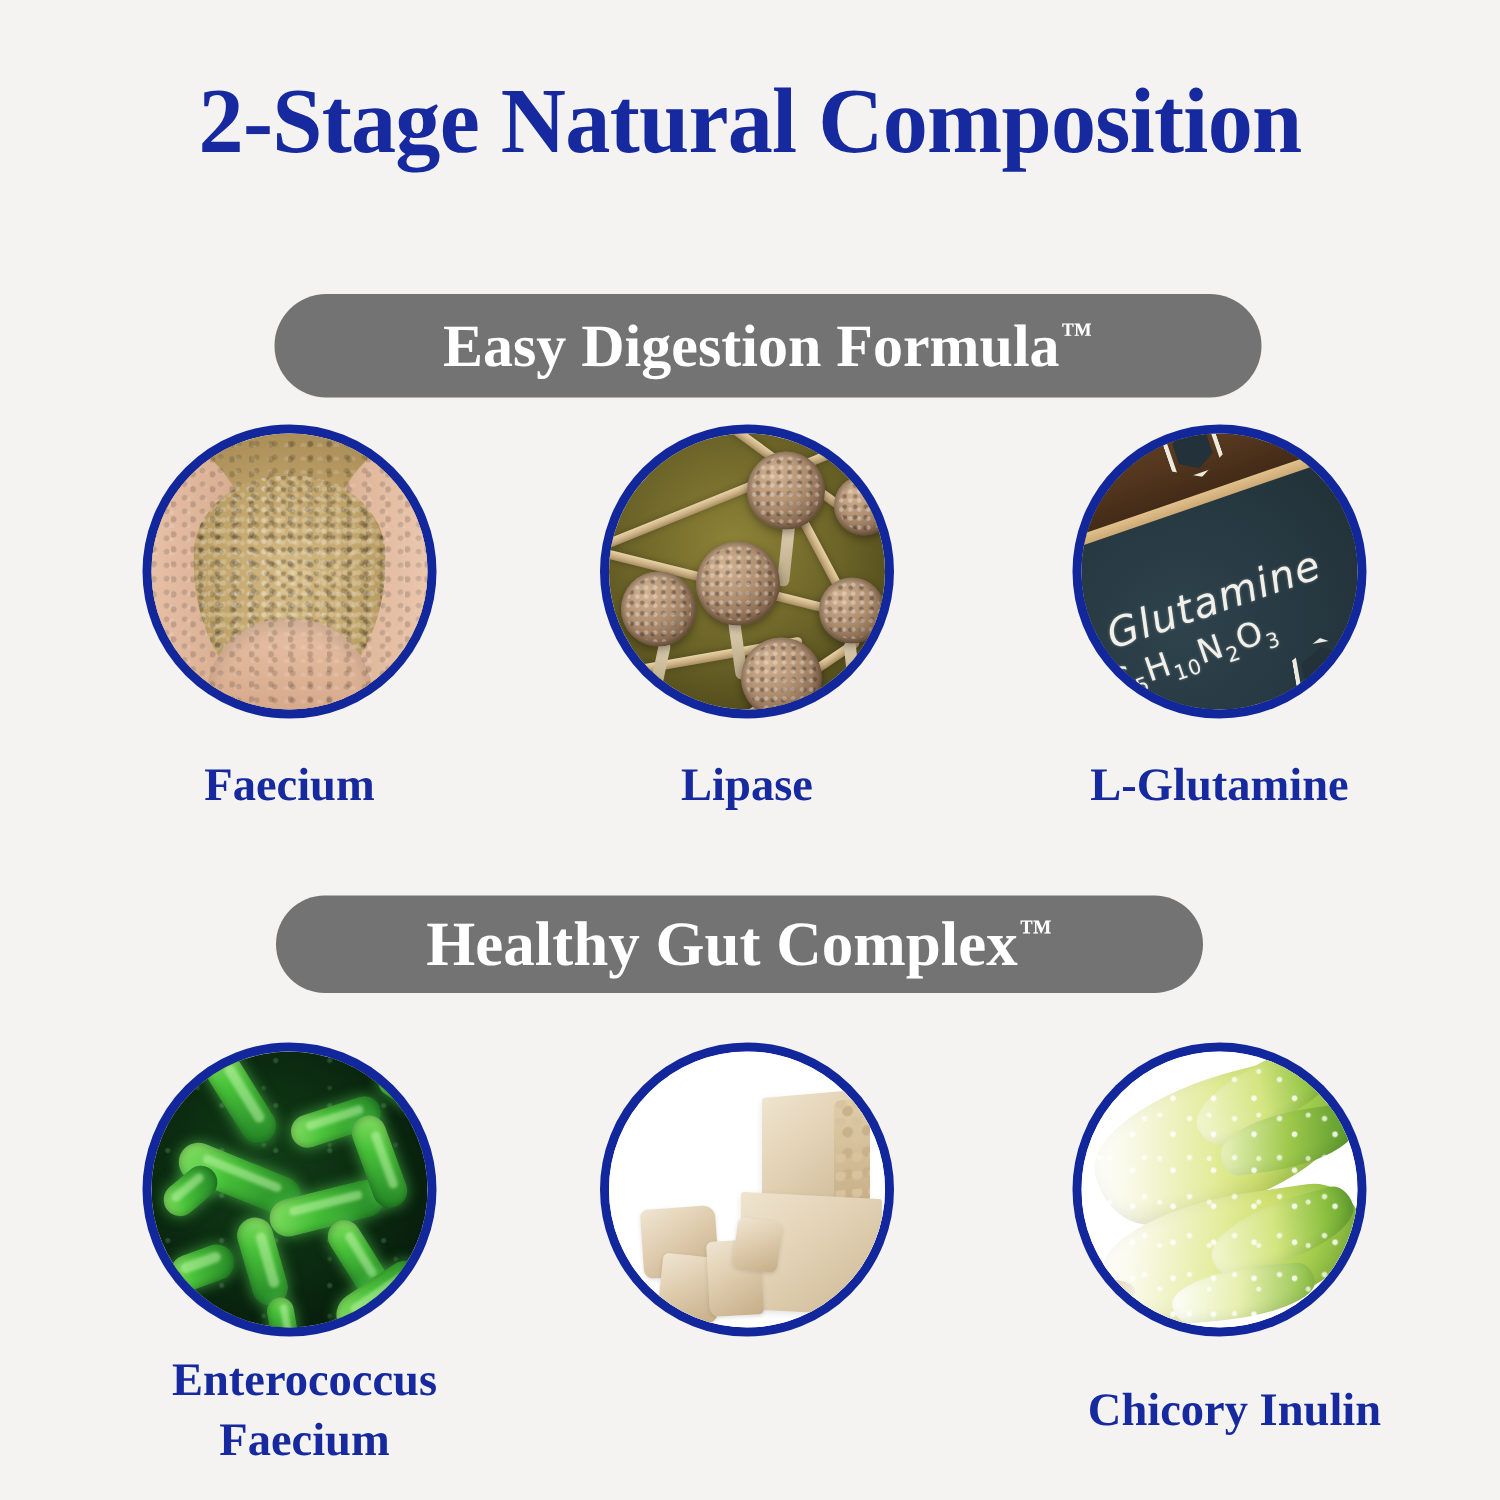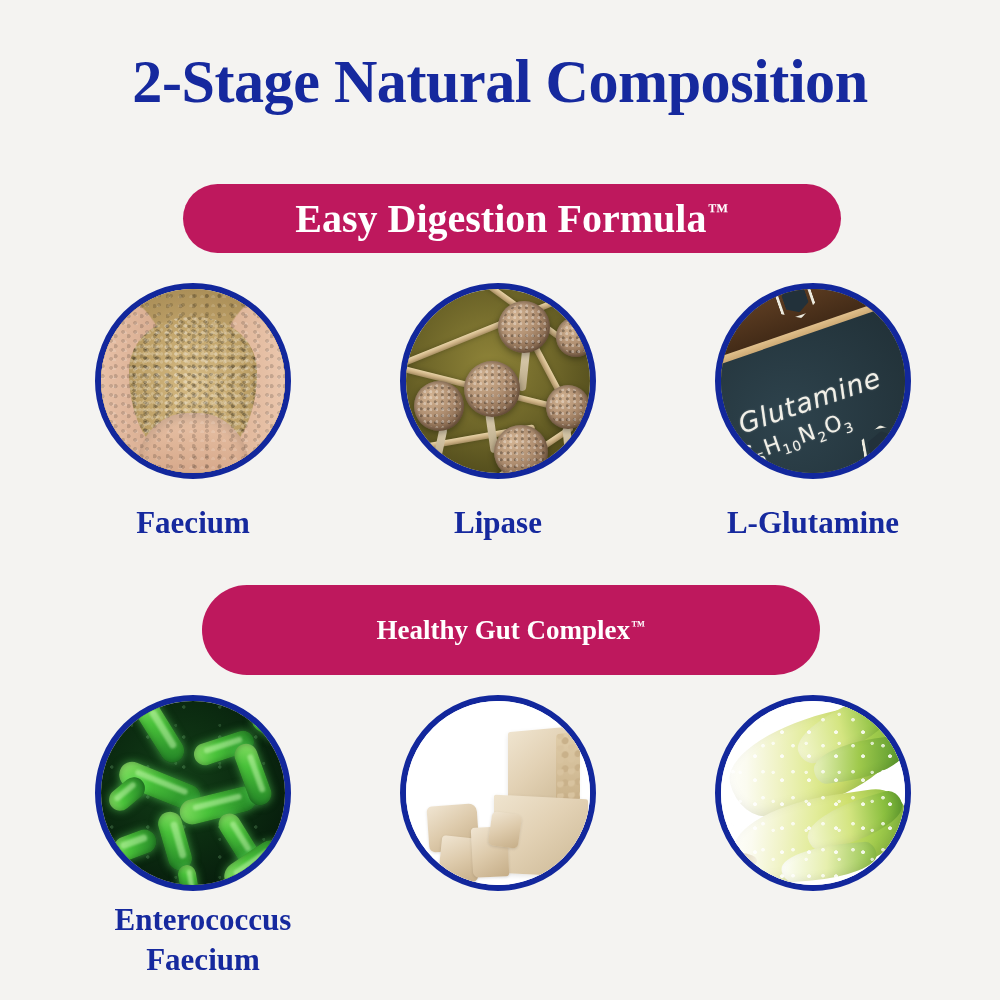--- a/index.html
+++ b/index.html
@@ -35,44 +35,45 @@
     font-size: 62px;
     letter-spacing: -0.5px;
     color: #16299e;
     line-height: 1.08;
     transform: scaleX(0.97);
   }
 
   
   .pill {
     position: absolute;
-    background: #be185d;
+    background: #737373;
     border-radius: 999px;
     display: flex;
     align-items: center;
     justify-content: center;
     color: #ffffff;
     font-family: "Liberation Serif", "DejaVu Serif", serif;
     font-weight: bold;
     line-height: 1;
     white-space: nowrap;
+    margin-top: 12px;
   }
   .pill-1 {
     left: 183px;
     top: 184px;
     width: 658px;
     height: 69px;
     font-size: 40px;
   }
   .pill-2 {
-    left: 202px;
+    left: 184px;
     top: 585px;
     width: 618px;
-    height: 90px;
-    font-size: 27px;
+    height: 65px;
+    font-size: 42px;
   }
   .pill .tm {
     font-size: 0.52em;
     vertical-align: super;
     position: relative;
     top: -0.34em;
     margin-left: 1px;
     letter-spacing: 0.5px;
   }
 
@@ -513,14 +514,15 @@
       <div class="head h-bot"></div>
       <div class="leaf l3"></div>
       <div class="leaf l4"></div>
       <div class="stem"></div>
       <div class="drops"></div>
     </div>
   </div>
 
   <div class="caption cap-r2 cap-c1">Enterococcus
 Faecium</div>
+  <div class="caption cap-r2 cap-c3">Chicory Inulin</div>
 
 </div>
 
 </body></html>

